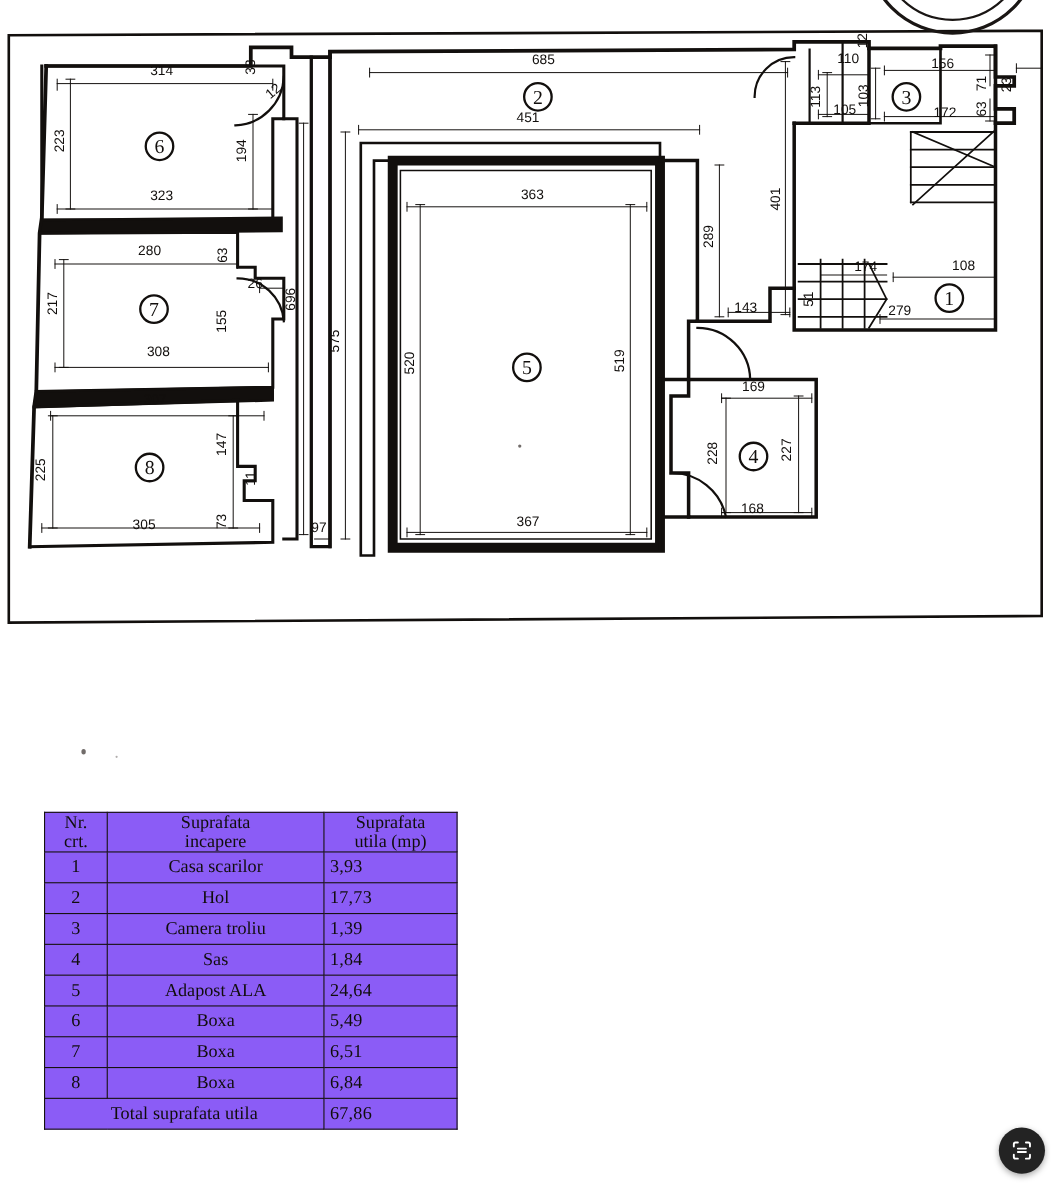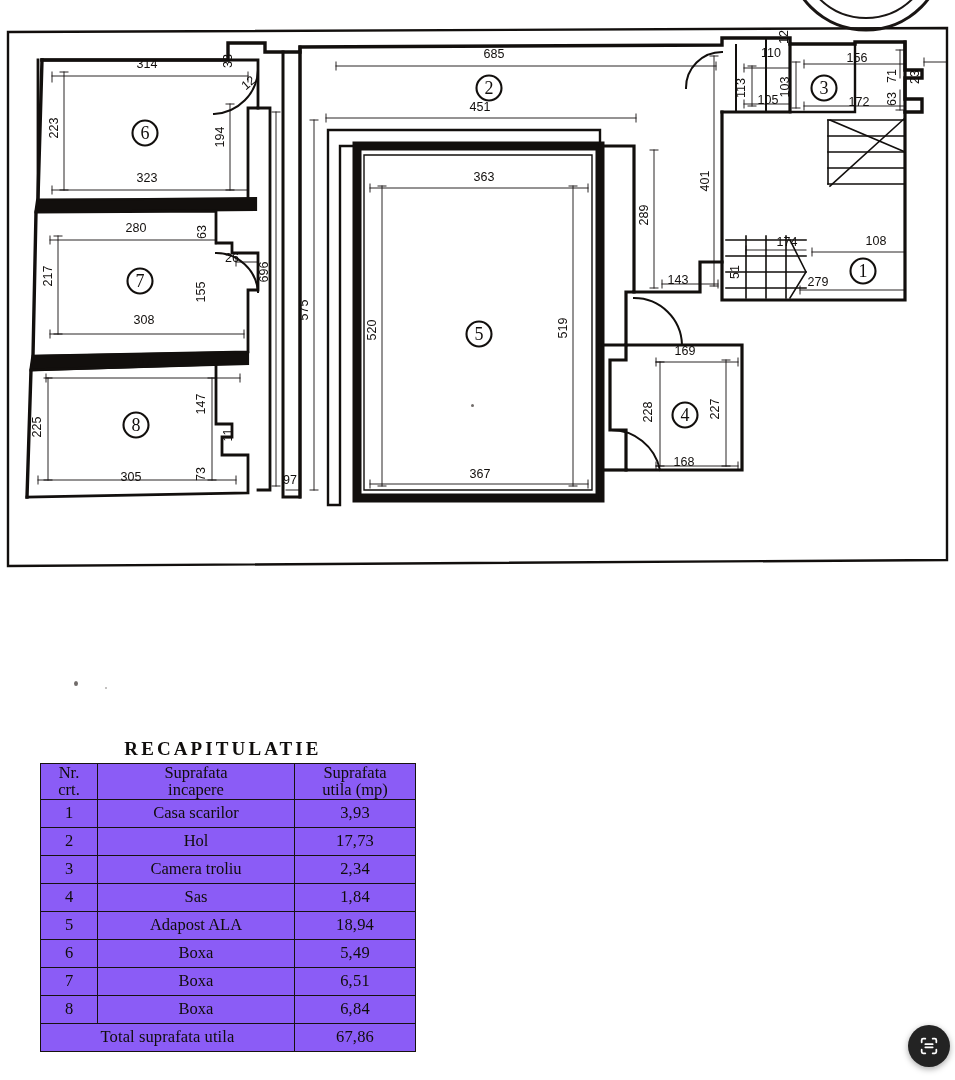--- a/index.html
+++ b/index.html
@@ -73,21 +73,21 @@
     font-family: "Liberation Serif", "DejaVu Serif", serif;
     font-size: 16.5px;
     color: #100d0b;
     padding: 0 5px;
     height: 27px;
     vertical-align: middle;
     font-weight: 400;
   }
   .col-nr    { width: 46px;  text-align: center; }
   .col-name  { width: 186px; text-align: center; }
-  .col-area  { width: 110px; text-align: center; }
+  .col-area  { width: 110px; text-align: left; }
   .hdr-cell {
     text-align: center;
     line-height: 1.06;
     padding: 3px 4px 4px 4px;
     height: auto;
   }
   .hdr-cell .l1, .hdr-cell .l2 { display: block; white-space: nowrap; }
   .total-label {
     text-align: center;
     padding-left: 6px;
@@ -344,21 +344,20 @@
   </div>
 
   <div class="speckle" style="left:471px;top:404px;width:3px;height:3px;"></div>
 </div>
 
 <div class="speckle" style="left:74px;top:681px;width:4px;height:5px;"></div>
 <div class="speckle" style="left:105px;top:687px;width:2px;height:2px;opacity:.4;"></div>
 <div class="speckle" style="left:394px;top:957px;width:4px;height:4px;"></div>
 
 <div id="recap-block">
-  <div id="recap-title">RECAPITULATIE</div>
 
   <table id="recap-table">
     <thead>
       <tr>
         <th class="col-nr hdr-cell">
           <span class="l1">Nr.</span>
           <span class="l2">crt.</span>
         </th>
         <th class="col-name hdr-cell">
           <span class="l1">Suprafata</span>
@@ -377,31 +376,31 @@
           <td class="col-area area-val">3,93</td>
         </tr>
         <tr>
           <td class="col-nr">2</td>
           <td class="col-name">Hol</td>
           <td class="col-area area-val">17,73</td>
         </tr>
         <tr>
           <td class="col-nr">3</td>
           <td class="col-name">Camera troliu</td>
-          <td class="col-area area-val">2,34</td>
+          <td class="col-area area-val">1,39</td>
         </tr>
         <tr>
           <td class="col-nr">4</td>
           <td class="col-name">Sas</td>
           <td class="col-area area-val">1,84</td>
         </tr>
         <tr>
           <td class="col-nr">5</td>
           <td class="col-name">Adapost ALA</td>
-          <td class="col-area area-val">18,94</td>
+          <td class="col-area area-val">24,64</td>
         </tr>
         <tr>
           <td class="col-nr">6</td>
           <td class="col-name">Boxa</td>
           <td class="col-area area-val">5,49</td>
         </tr>
         <tr>
           <td class="col-nr">7</td>
           <td class="col-name">Boxa</td>
           <td class="col-area area-val">6,51</td>

